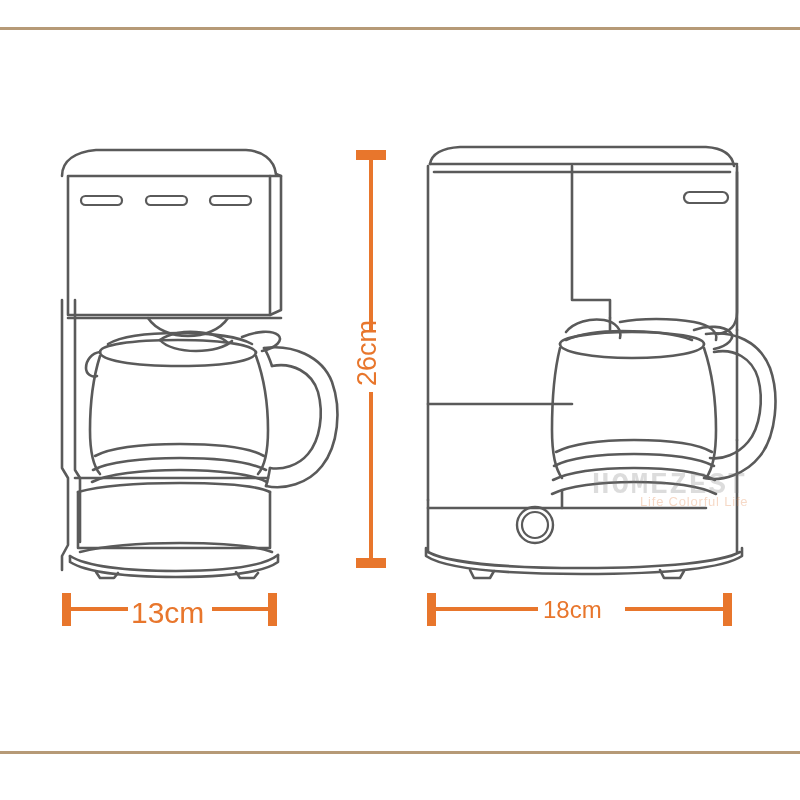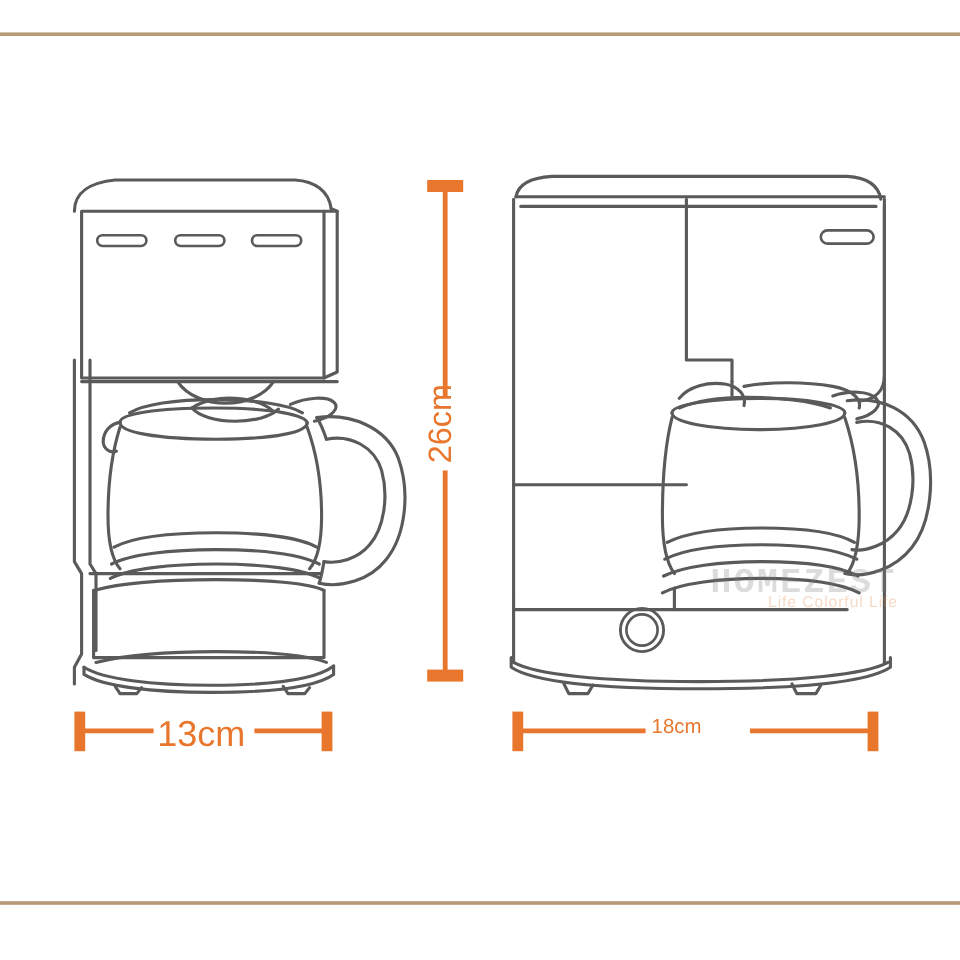--- a/index.html
+++ b/index.html
@@ -55,21 +55,21 @@
     transform: rotate(-90deg);
     transform-origin: 17px 17px;
     letter-spacing: 0px;
   }
   #label-width-left {
     font-size: 30px;
     left: 131px;
     top: 596px;
   }
   #label-width-right {
-    font-size: 17px;
+    font-size: 24px;
     left: 543px;
     top: 596px;
     text-align: center;
   }
 
   .watermark {
     position: absolute;
     user-select: none;
     white-space: nowrap;
     pointer-events: none;

